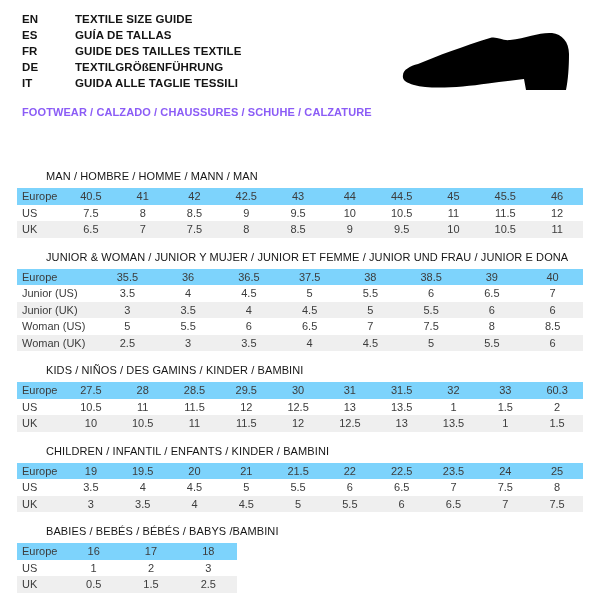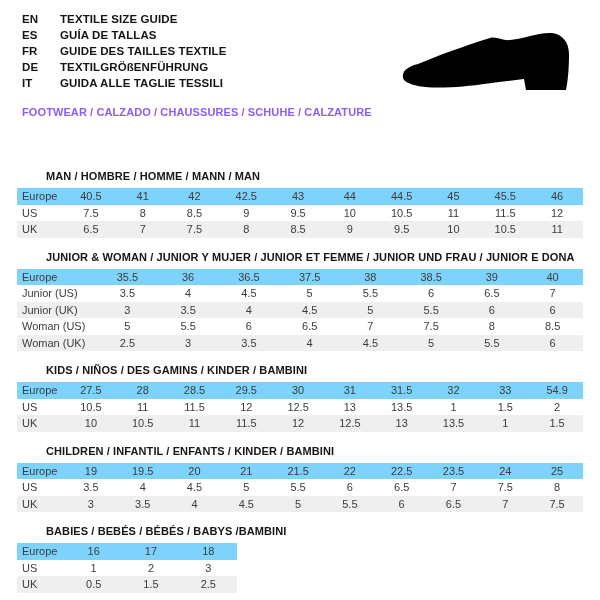--- a/index.html
+++ b/index.html
@@ -9,38 +9,38 @@
     font-family:"Liberation Sans", sans-serif;
     position:relative;
     overflow:hidden;
   }
   
   .legend {
     position:absolute; left:22px; top:11px;
     font-weight:bold; font-size:11.5px; color:#141414;
     letter-spacing:0.1px;
   }
-  .legend-row { display:flex; height:16px; line-height:16px; }
+  .legend-row { display:flex; height:16px; line-height:16px;gap:15px; }
   .lang-code { width:38px; }
   .footwear-line {
     position:absolute; left:22px; top:106px;
     font-weight:bold; font-size:11px; color:#8b5cf6;
     letter-spacing:0.1px;
   }
   
   .shoe-wrap { position:absolute; left:402px; top:32px; width:170px; height:62px; }
   
   .content {
     position:absolute; left:17px; top:0;
     width:566px; padding-top:170px;
   }
   .size-section { margin-top:13px; }
   .size-section:first-child { margin-top:0; }
   .section-title {
-    font-weight:bold; font-size:11px; line-height:12px;
+    font-weight:normal; font-size:11px; line-height:12px;
     color:#161616; margin:0 0 6px 5px; letter-spacing:0.1px;
     white-space:nowrap;
     padding-left:24px;
   }
   table.size-table {
     border-collapse:collapse; table-layout:fixed;
     width:566px; font-size:11px; color:#3c3c3c;
   }
   table.size-table.narrow { width:220px; }
   table.size-table td {
@@ -216,21 +216,21 @@
             <td class="label">Europe</td>
             <td>27.5</td>
             <td>28</td>
             <td>28.5</td>
             <td>29.5</td>
             <td>30</td>
             <td>31</td>
             <td>31.5</td>
             <td>32</td>
             <td>33</td>
-            <td>54.9</td>
+            <td>60.3</td>
           </tr>
           <tr>
             <td class="label">US</td>
             <td>10.5</td>
             <td>11</td>
             <td>11.5</td>
             <td>12</td>
             <td>12.5</td>
             <td>13</td>
             <td>13.5</td>

